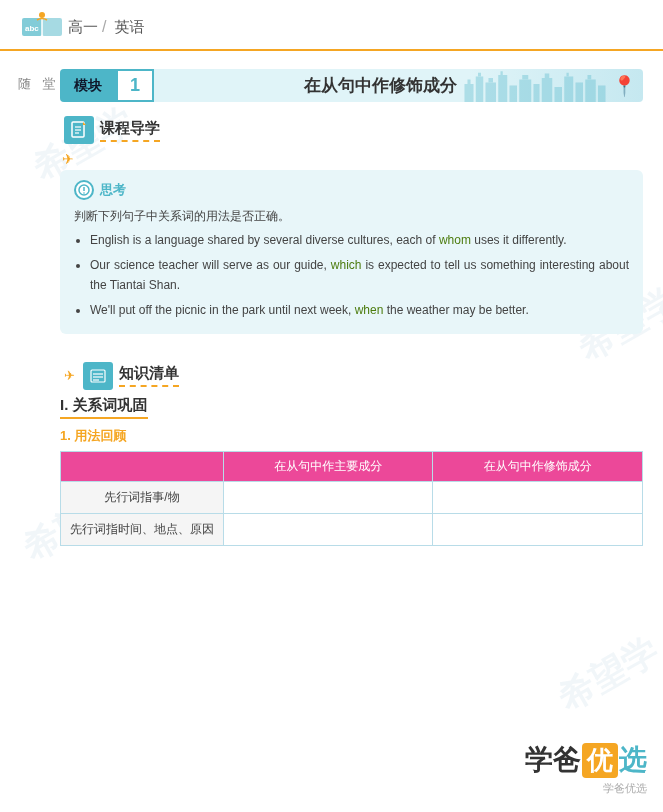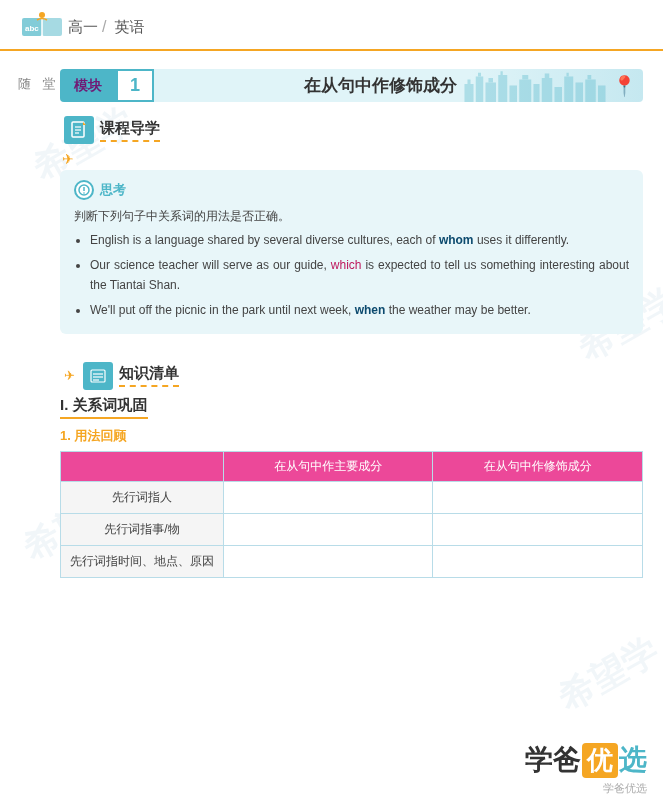--- a/index.html
+++ b/index.html
@@ -113,22 +113,22 @@
     .think-content p {
       margin-bottom: 4px;
     }
     .think-content ul {
       padding-left: 16px;
     }
     .think-content li {
       margin-bottom: 4px;
       text-align: justify;
     }
-    .highlight-orange { color: #0c4a6e; font-weight: bold; }
-    .highlight-teal { color: #be185d; }
+    .highlight-orange { color: #4d7c0f; font-weight: normal; }
+    .highlight-teal { color: #4d7c0f; }
 
     
     .knowledge-section {
       margin-top: 10px;
     }
     .knowledge-icon-box {
       width: 30px;
       height: 28px;
       background: #4db6c8;
       border-radius: 3px;
@@ -201,21 +201,21 @@
       display: flex;
       align-items: stretch;
       margin-bottom: 2px;
       background: linear-gradient(to right, #e0f4f8 70%, #c5e8f0 100%);
       border-radius: 4px;
       overflow: hidden;
       position: relative;
     }
     .mod-tag {
       background: #4db6c8;
-      color: #701a75;
+      color: #0f172a;
       font-size: 14px;
       font-weight: bold;
       padding: 6px 14px;
       display: flex;
       align-items: center;
     }
     .mod-num {
       background: #fff;
       border: 2px solid #4db6c8;
       color: #4db6c8;
@@ -386,25 +386,20 @@
       <table class="usage-table">
         <thead>
           <tr>
             <th style="width:28%;"></th>
             <th style="width:36%;">在从句中作主要成分</th>
             <th style="width:36%;">在从句中作修饰成分</th>
           </tr>
         </thead>
         <tbody>
           <tr>
-            <td>先行词指人</td>
-            <td></td>
-            <td></td>
-          </tr>
-          <tr>
             <td>先行词指事/物</td>
             <td></td>
             <td></td>
           </tr>
           <tr>
             <td>先行词指时间、地点、原因</td>
             <td></td>
             <td></td>
           </tr>
         </tbody>

